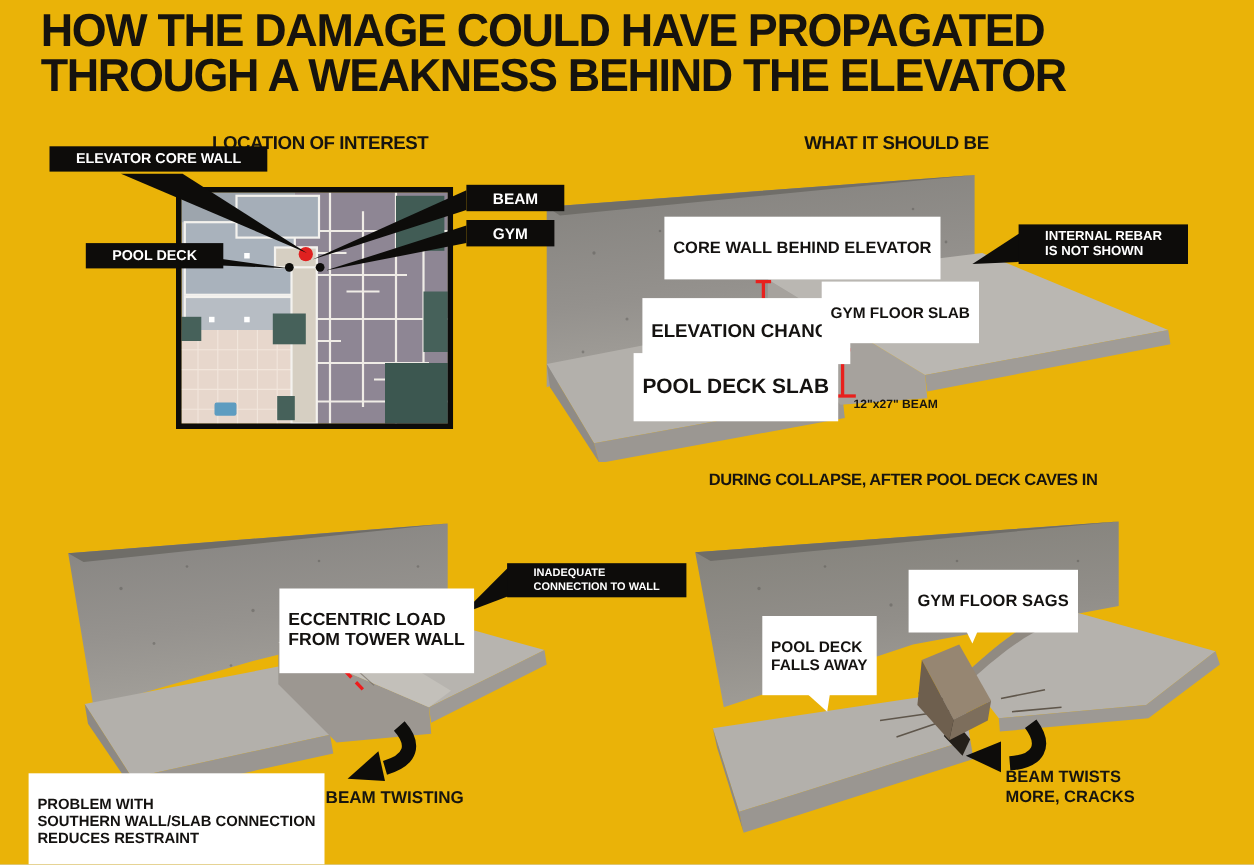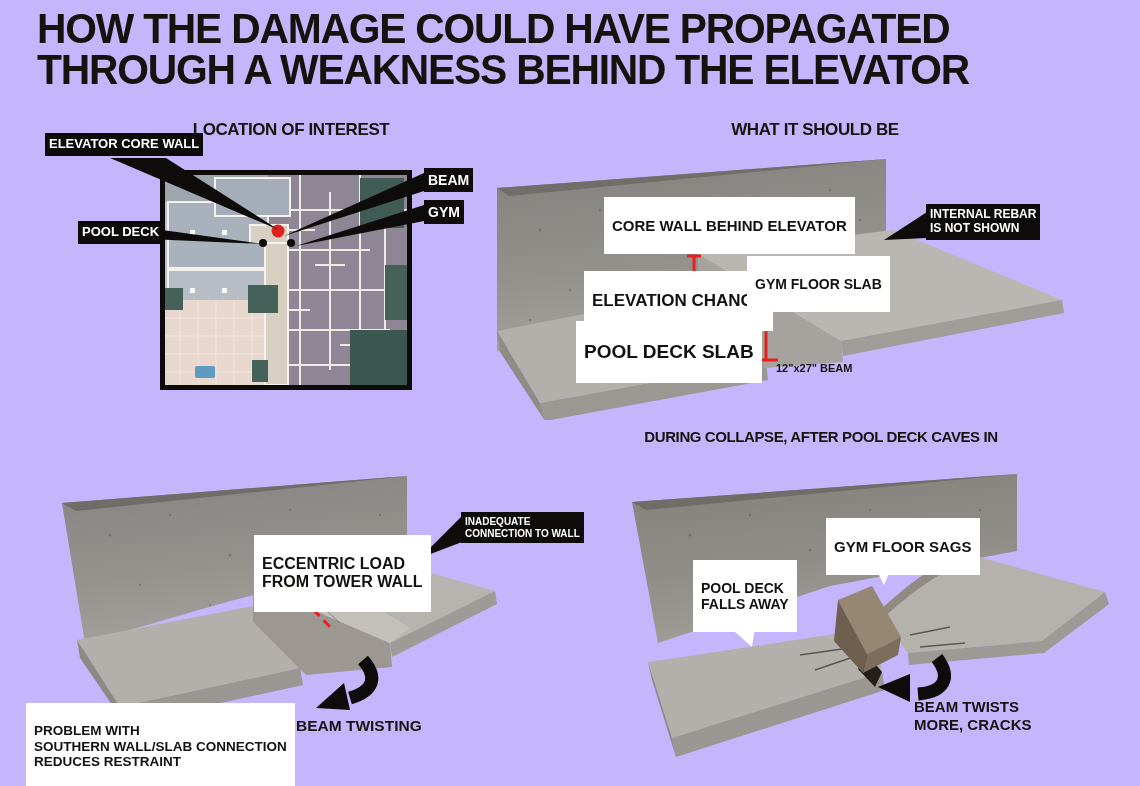--- a/index.html
+++ b/index.html
@@ -1,26 +1,26 @@
 <!DOCTYPE html>
 <html><head>
 <meta charset="utf-8">
 <style>
   html,body{margin:0;padding:0;background:#d5d2bd;}
-  .canvas{position:relative;width:1140px;height:786px;background:#c4b5fd;overflow:hidden;
+  .canvas{position:relative;width:1140px;height:786px;background:#eab308;overflow:hidden;
           font-family:"Liberation Sans",sans-serif;color:#17140f;}
   .main-title{position:absolute;left:37px;top:8px;font-size:40px;line-height:39px;
               font-weight:700;letter-spacing:-1.2px;color:#16130e;white-space:nowrap;
               transform:scale(1.02,1.05);transform-origin:left top;}
   .panel-title{position:absolute;font-size:18px;font-weight:700;letter-spacing:-0.4px;
                color:#17140f;white-space:nowrap;transform:translateX(-50%);}
   .wlabel{position:absolute;background:#ffffff;color:#141210;font-weight:700;
           padding:20px 8px;white-space:pre-line;line-height:1.15;z-index:6;}
   .blabel{position:absolute;background:#0d0c0a;color:#ffffff;font-weight:700;
-          padding:4px 4px;white-space:pre-line;line-height:1.15;z-index:6;}
+          padding:4px 24px;white-space:pre-line;line-height:1.15;z-index:6;}
   .btext{position:absolute;color:#17140f;font-weight:700;white-space:pre-line;
          line-height:1.2;z-index:6;}
   svg{position:absolute;display:block;}
 </style>
 </head>
 <body>
 
 <div class="canvas">
 
   <div class="main-title">

